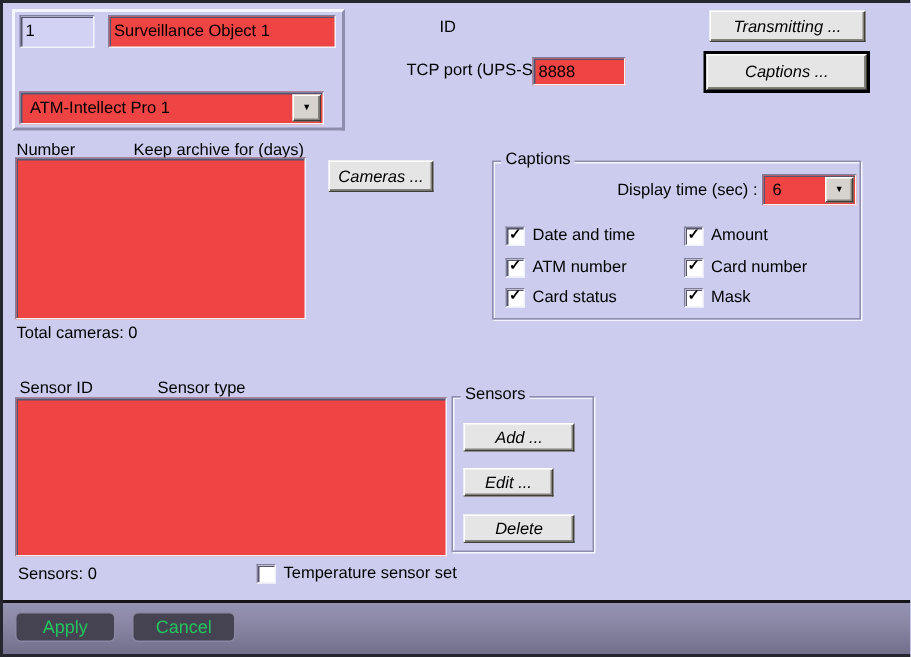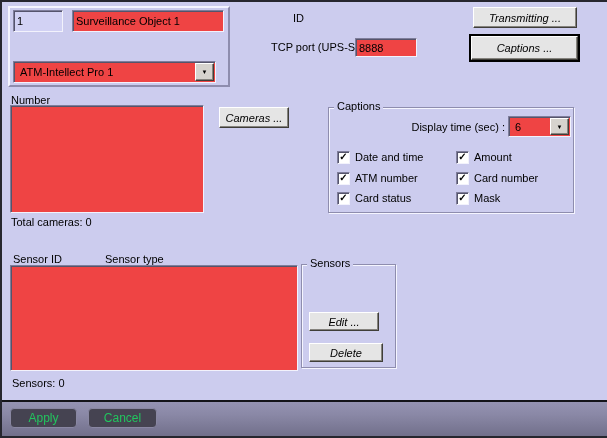--- a/index.html
+++ b/index.html
@@ -80,20 +80,21 @@
   <div class="lbl" style="left:293px;top:12px;">ID</div>
   <div class="lbl" style="left:271px;top:41px;">TCP port (UPS-SCS)</div>
   <input class="field" style="left: 355px; top: 38px; width: 62px; height: 19px;" value="8888">
 
   <div class="btn" style="left:473px;top:7px;width:104px;height:21px;">Transmitting ...</div>
   <div class="default-frame" style="left:469px;top:34px;width:111px;height:28px;">
     <div class="btn">Captions ...</div>
   </div>
 
   <div class="lbl" style="left:11px;top:94px;">Number</div>
+  <div class="lbl" style="left:89px;top:94px;">Keep archive for (days)</div>
   <div class="listbox" style="left:10px;top:105px;width:194px;height:108px;"></div>
   <div class="lbl" style="left:11px;top:216px;">Total cameras: 0</div>
   <div class="btn" style="left:219px;top:107px;width:70px;height:21px;">Cameras ...</div>
 
   <div class="groupbox" style="left:328px;top:107px;width:246px;height:106px;"></div>
   <div class="group-title" style="left:334px;top:100px;">Captions</div>
   <div class="lbl" style="left:409px;top:121px;width:96px;text-align:right;">Display time (sec) :</div>
   <div class="combo" style="left:508px;top:116px;width:63px;height:21px;">
     <span>6</span>
     <span class="combo-arrow">▼</span>
@@ -123,24 +124,29 @@
     <span class="checkbox">✓</span>
     <span>Mask</span>
   </div>
 
   <div class="lbl" style="left:13px;top:253px;">Sensor ID</div>
   <div class="lbl" style="left:105px;top:253px;">Sensor type</div>
   <div class="listbox" style="left:10px;top:265px;width:288px;height:106px;"></div>
 
   <div class="groupbox" style="left:301px;top:264px;width:95px;height:104px;"></div>
   <div class="group-title" style="left:307px;top:257px;">Sensors</div>
-  <div class="btn" style="left:309px;top:312px;width:70px;height:19px;">Edit ...</div>
+  <div class="btn" style="left:309px;top:282px;width:74px;height:19px;">Add ...</div>
+  <div class="btn" style="left:309px;top:312px;width:60px;height:19px;">Edit ...</div>
   <div class="btn" style="left:309px;top:343px;width:74px;height:19px;">Delete</div>
 
   <div class="lbl" style="left:12px;top:377px;">Sensors: 0</div>
+  <div class="cb-row" style="left:171px;top:375px;">
+    <span class="checkbox"></span>
+    <span>Temperature sensor set</span>
+  </div>
 
   <div class="footer">
     <div class="dark-btn" style="left:10px;top:6px;width:67px;">Apply</div>
     <div class="dark-btn" style="left:88px;top:6px;width:69px;">Cancel</div>
   </div>
 
   <div class="edge" style="left:0;top:0;width:2px;height:438px;"></div>
   <div class="edge" style="left:0;top:0;width:607px;height:2px;"></div>
   <div class="edge" style="left:0;top:436px;width:607px;height:2px;"></div>
 </div>

